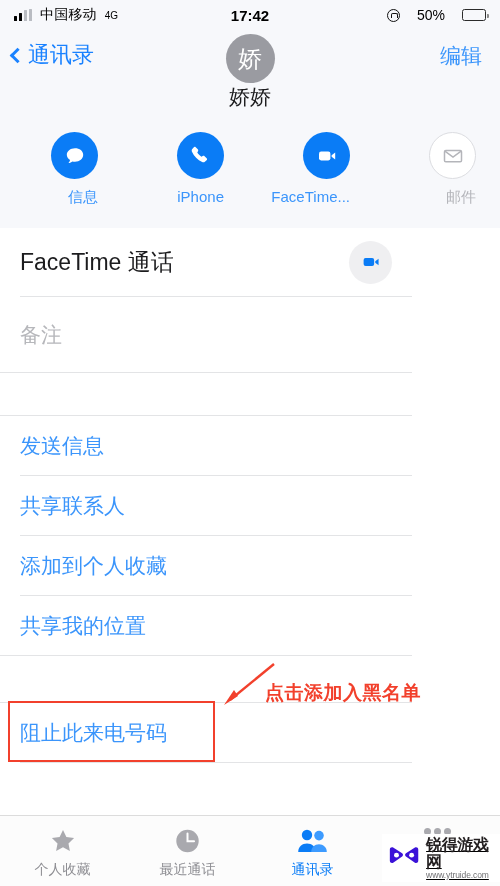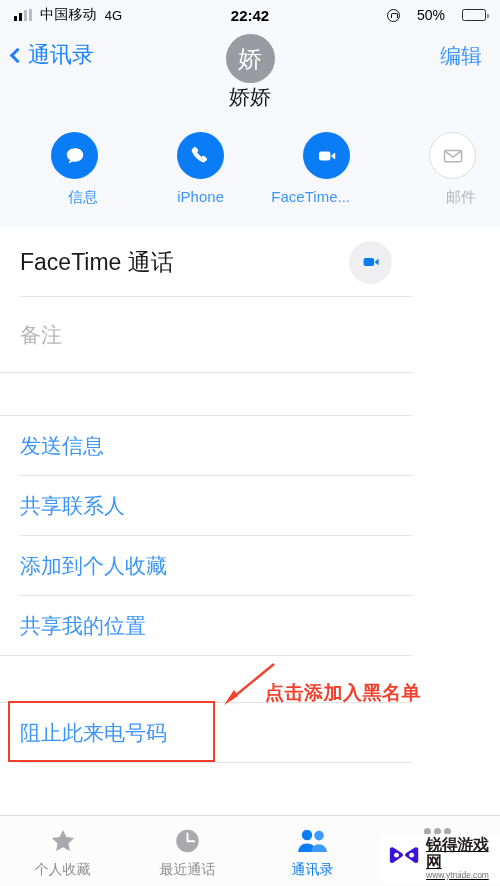--- a/index.html
+++ b/index.html
@@ -25,21 +25,21 @@
     font-size: 15px; color: #000;
   }
   .status-left { display: flex; align-items: center; gap: 8px; }
   .signal-bars { display: flex; align-items: flex-end; gap: 2px; height: 12px; }
   .signal-bars i { display: block; width: 3px; background: #000; border-radius: 0.5px; }
   .signal-bars i:nth-child(1) { height: 5px; }
   .signal-bars i:nth-child(2) { height: 8px; }
   .signal-bars i:nth-child(3) { height: 11px; background: #b9bcc2; }
   .signal-bars i:nth-child(4) { height: 12px; background: #b9bcc2; }
   .carrier { font-size: 14px; letter-spacing: 0.2px; }
-  .network { font-size: 13px; }
+  .network { font-size: 10px; }
   .status-center {
     position: absolute; left: 0; right: 0; text-align: center;
     font-size: 15px; font-weight: bold; pointer-events: none;
   }
   .status-right {
     margin-left: auto; display: flex; align-items: center; gap: 17px;
     position: relative; z-index: 2;
   }
   .rot-lock {
     width: 13px; height: 13px; border: 1.4px solid #111; border-radius: 50%;
@@ -201,21 +201,21 @@
     <div class="status-left">
       <span class="signal-bars">
         <i></i>
           <i></i>
           <i></i>
           <i></i>
       </span>
       <span class="carrier">中国移动</span>
       <span class="network">4G</span>
     </div>
-    <div class="status-center">22:42</div>
+    <div class="status-center">17:42</div>
     <div class="status-right">
       <span class="rot-lock"></span>
       <span class="batt-pct">50%</span>
       <span class="batt">
         <span class="batt-fill"></span>
       </span>
     </div>
   </div>
 
   <div class="nav-bar">

